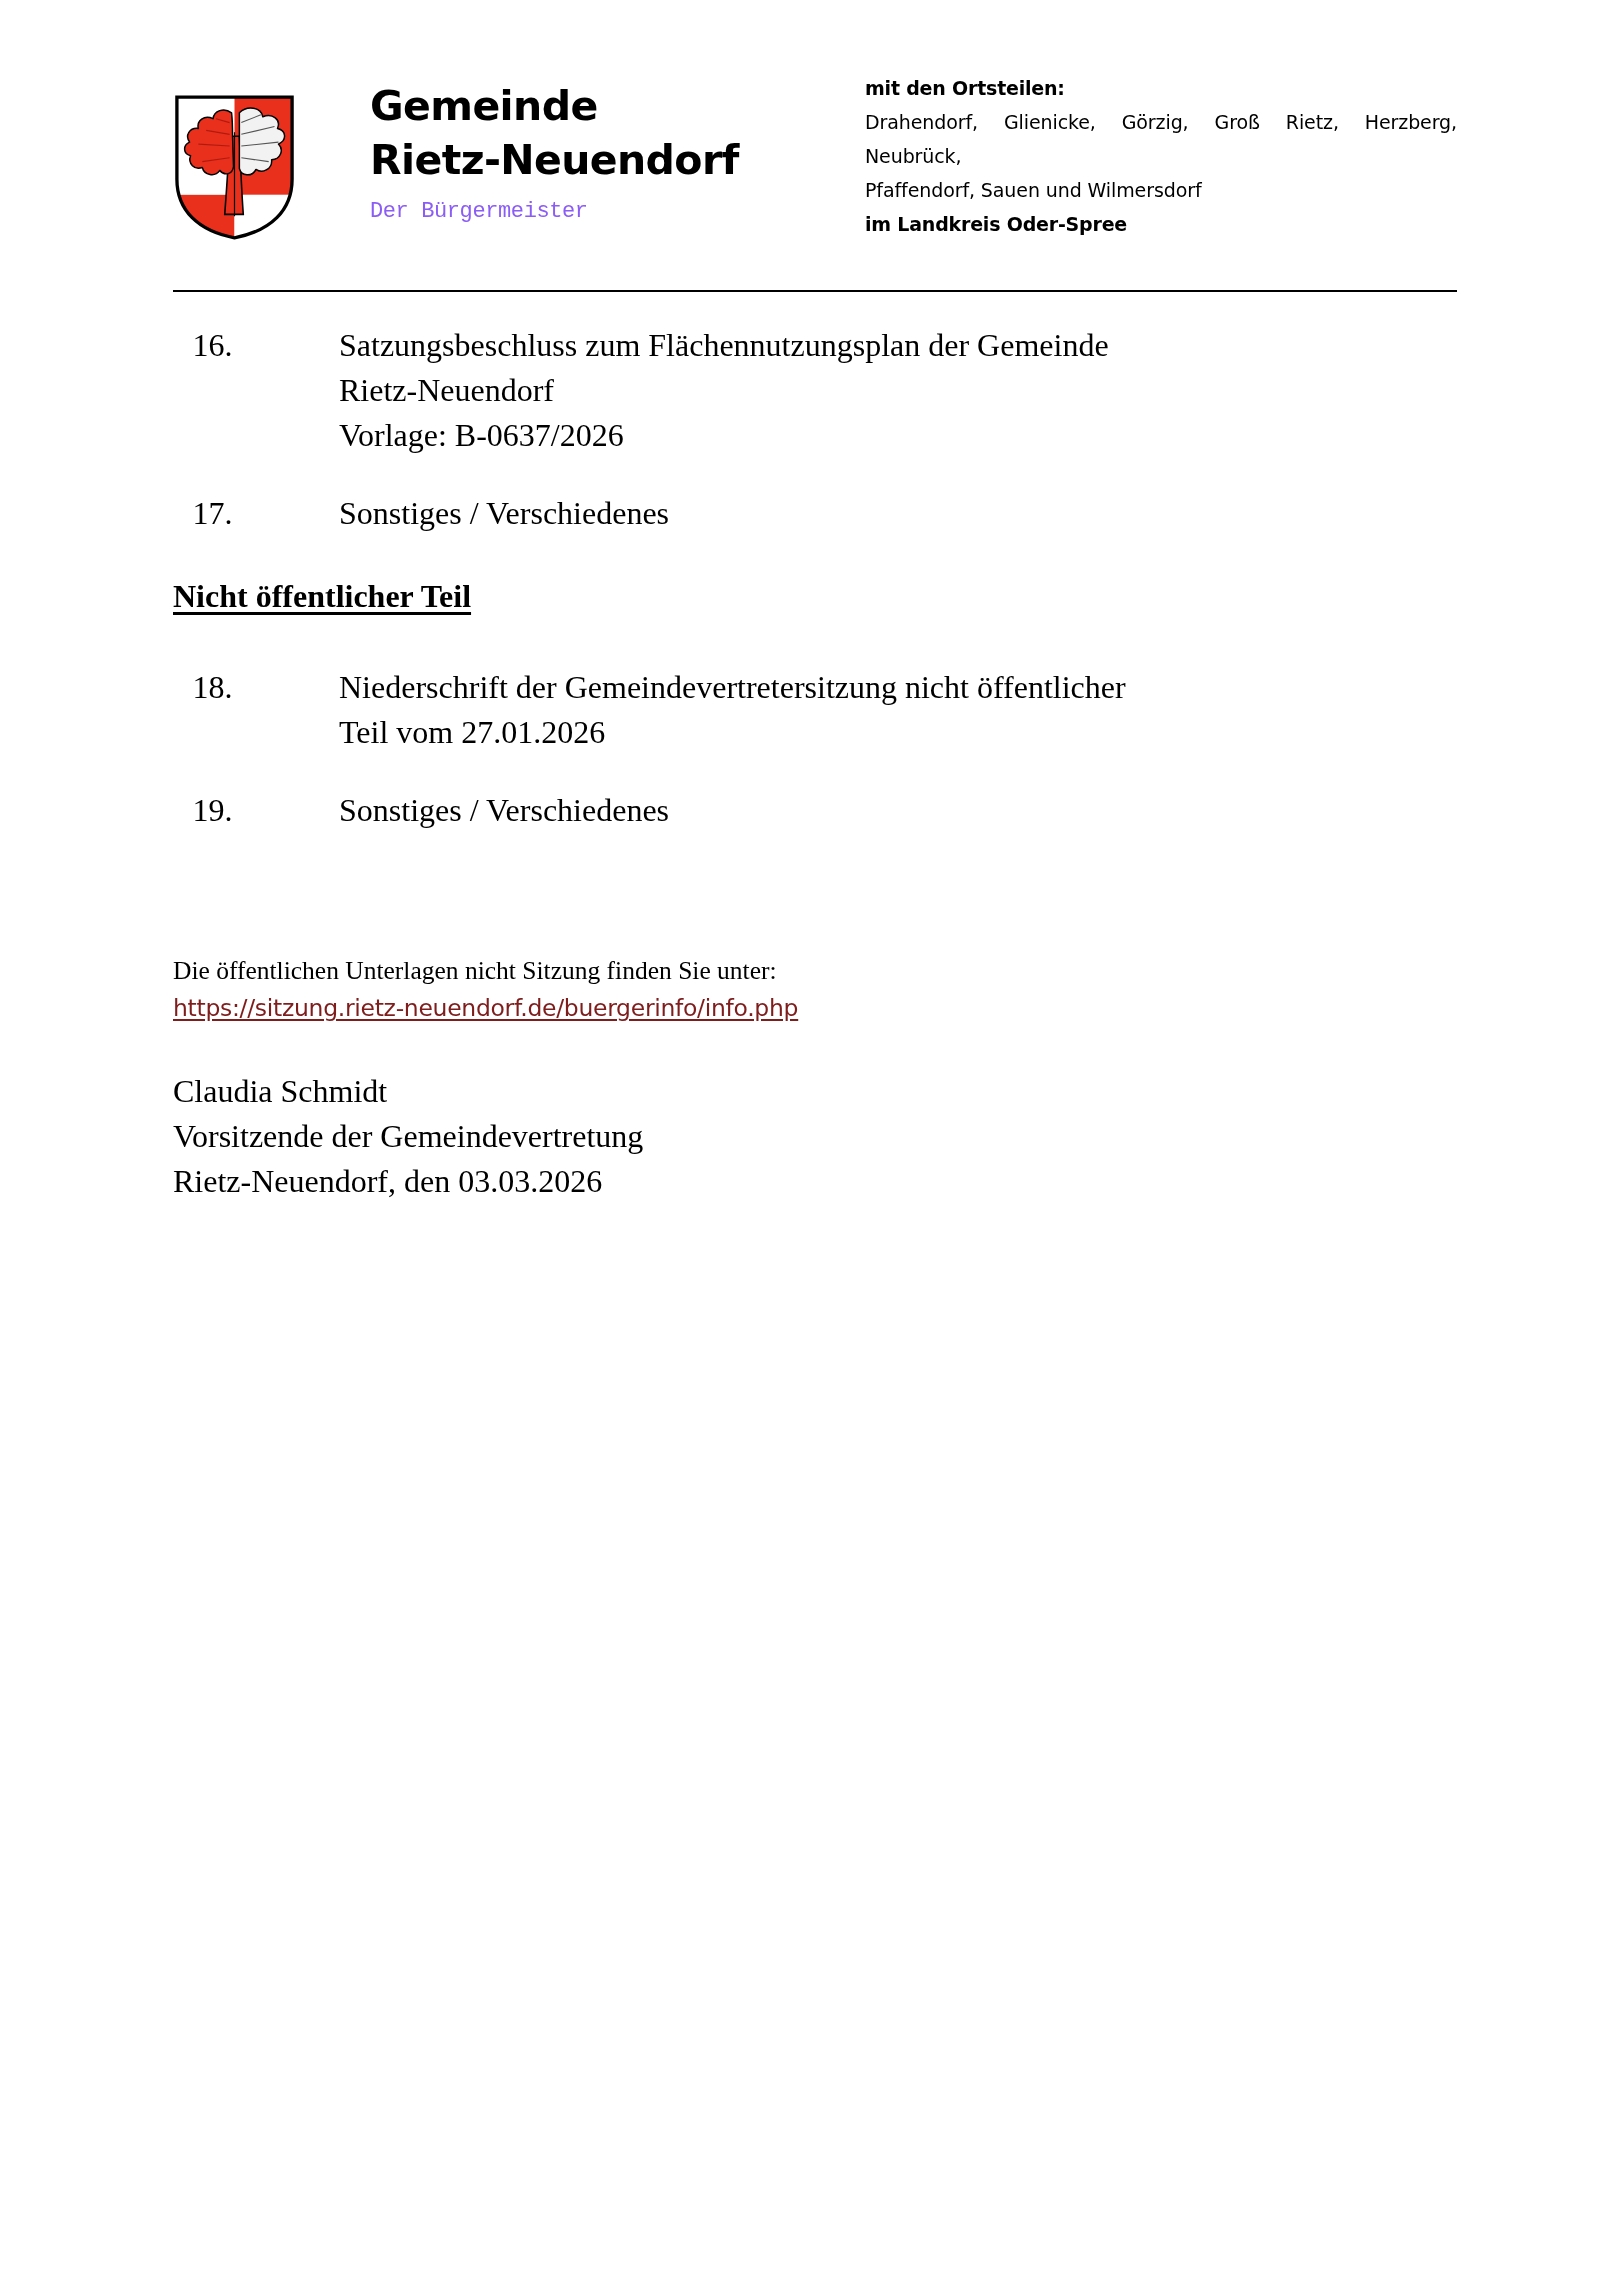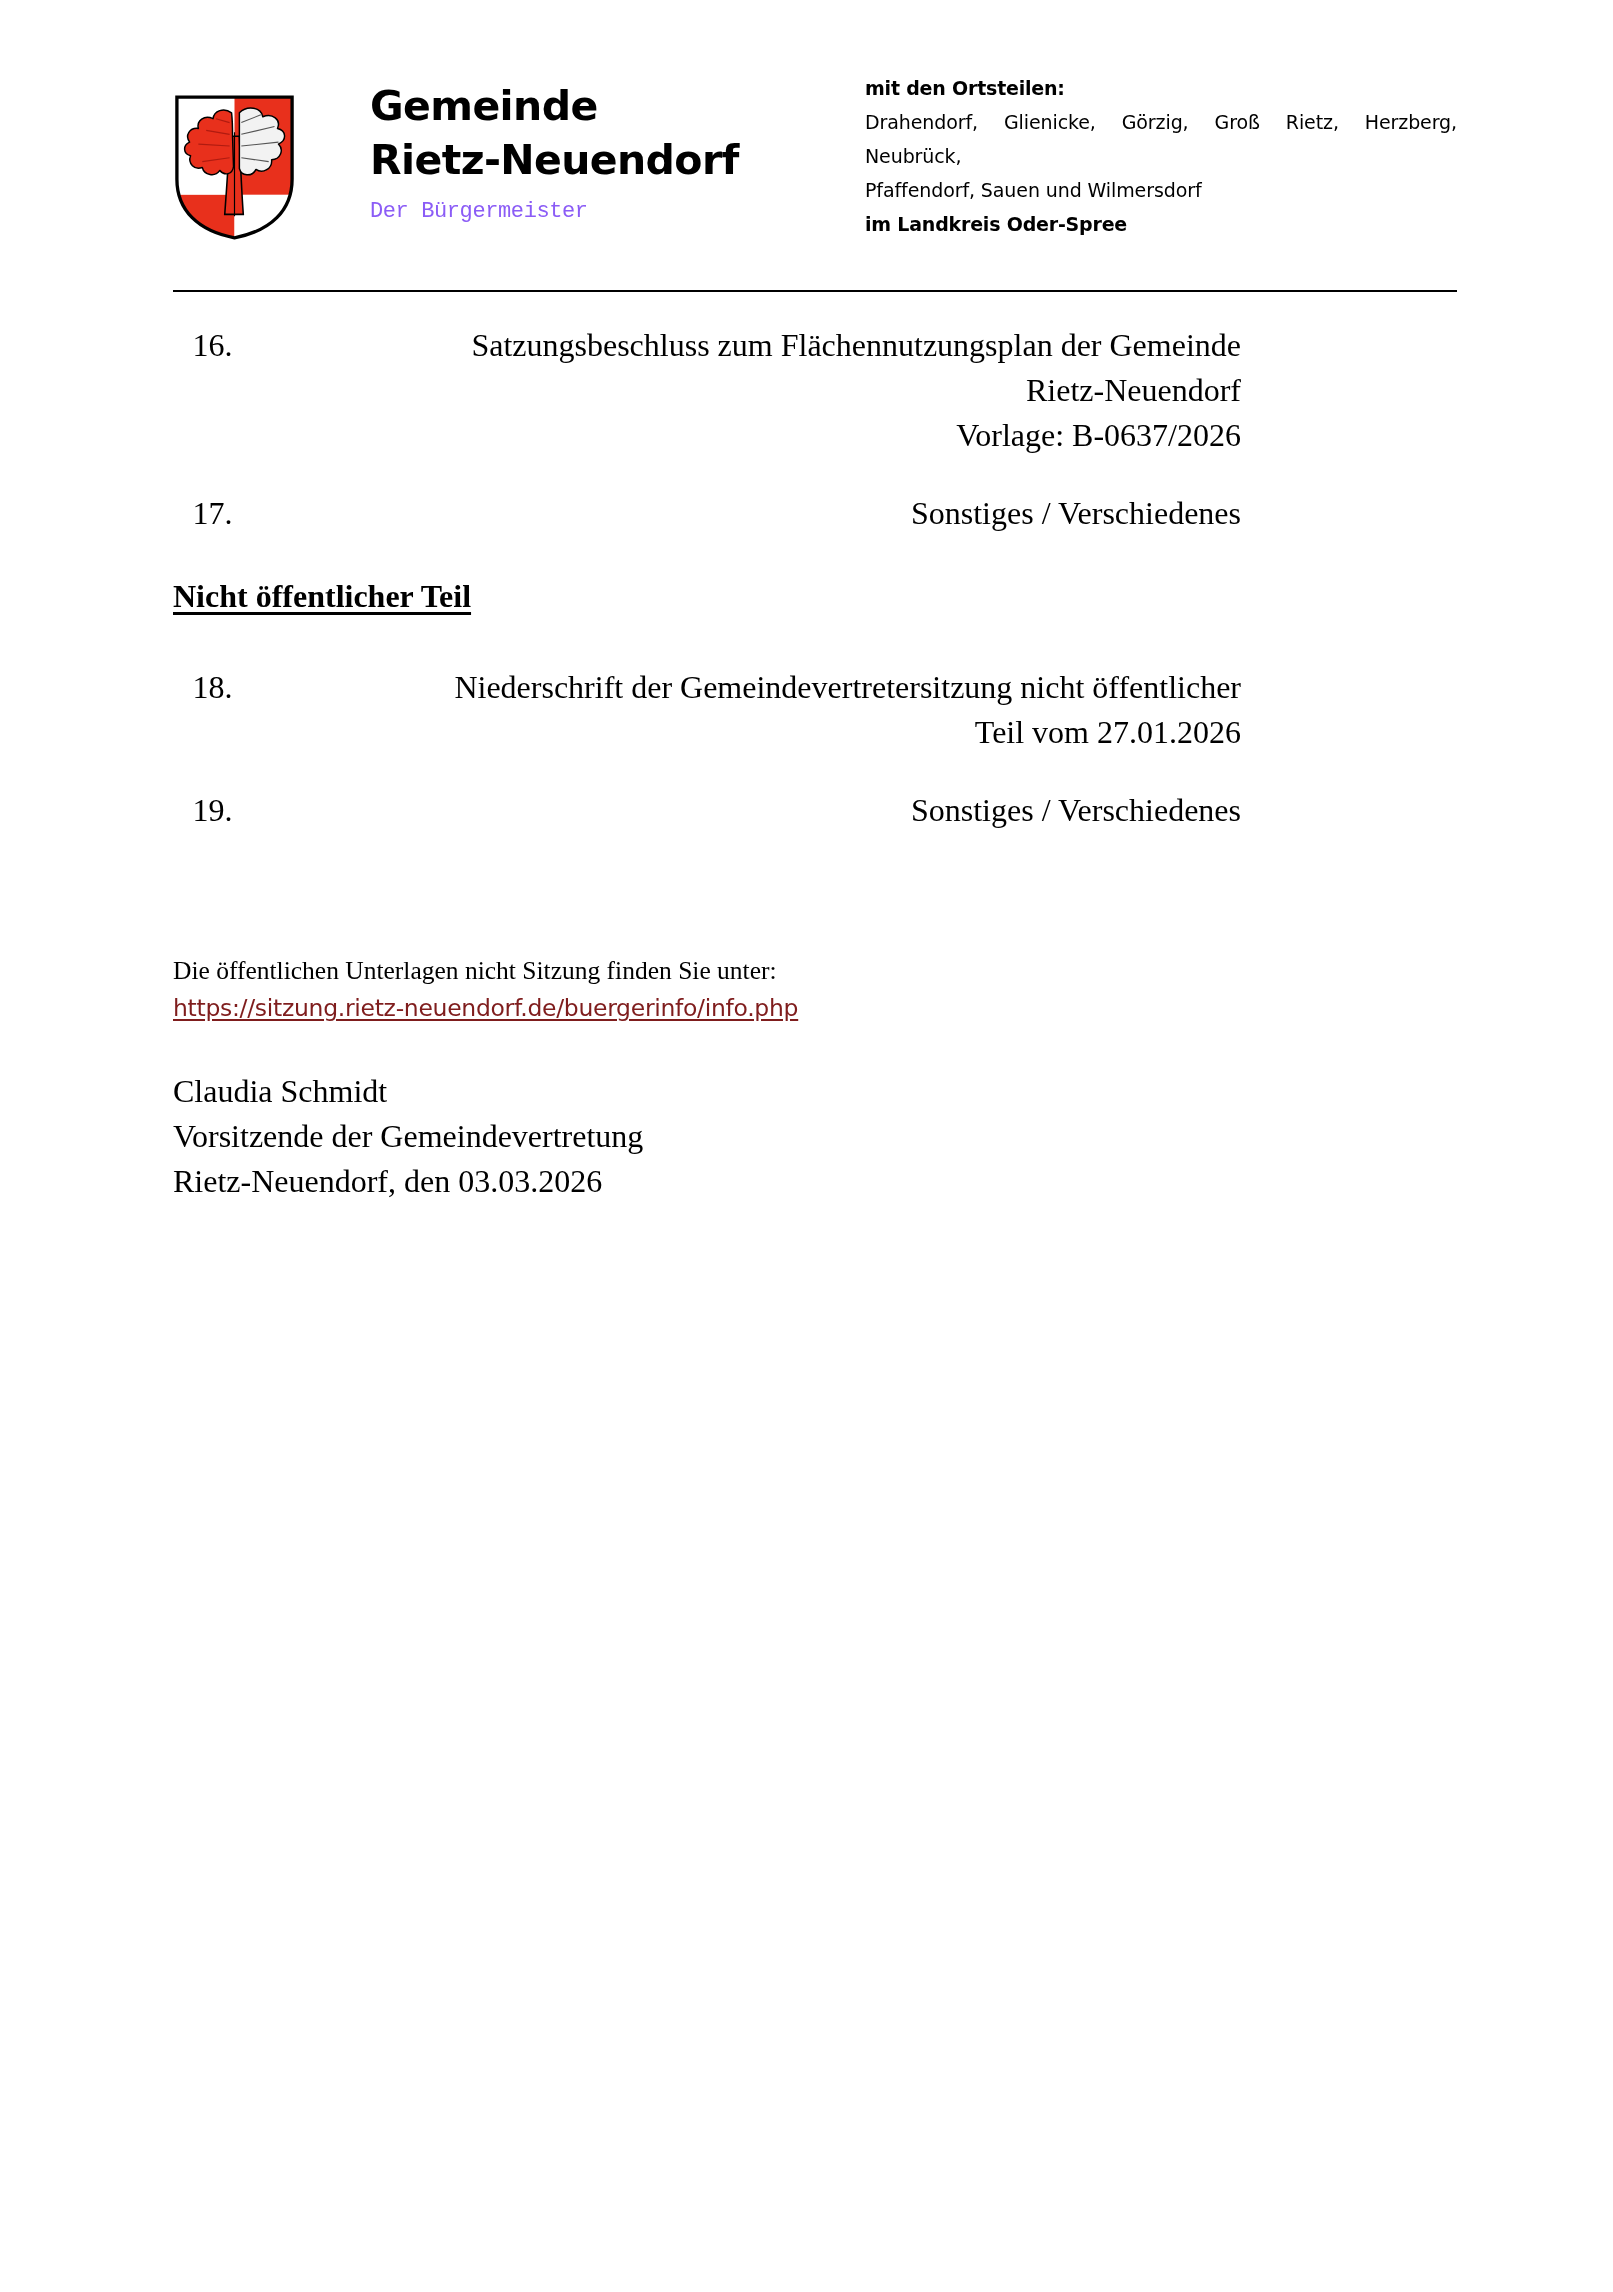--- a/index.html
+++ b/index.html
@@ -106,31 +106,31 @@
     top: 323px;
     width: 1284px;
     font-size: 32px;
     line-height: 45px;
   }
 
   .agenda-item {
     display: flex;
     align-items: flex-start;
     margin-bottom: 33px;
+    gap: 24px;
   }
   .agenda-item .num {
     flex: 0 0 142px;
     padding-left: 19.6px;
     box-sizing: border-box;
     white-space: nowrap;
   }
   .agenda-item .txt {
     flex: 1 1 auto;
     max-width: 926px;
-    text-align: right;
   }
   .agenda-item .txt .sub {
     display: block;
   }
 
   .section-heading {
     font-weight: 700;
     text-decoration: underline;
     text-underline-offset: 4.9px;
     margin-top: 39px;

